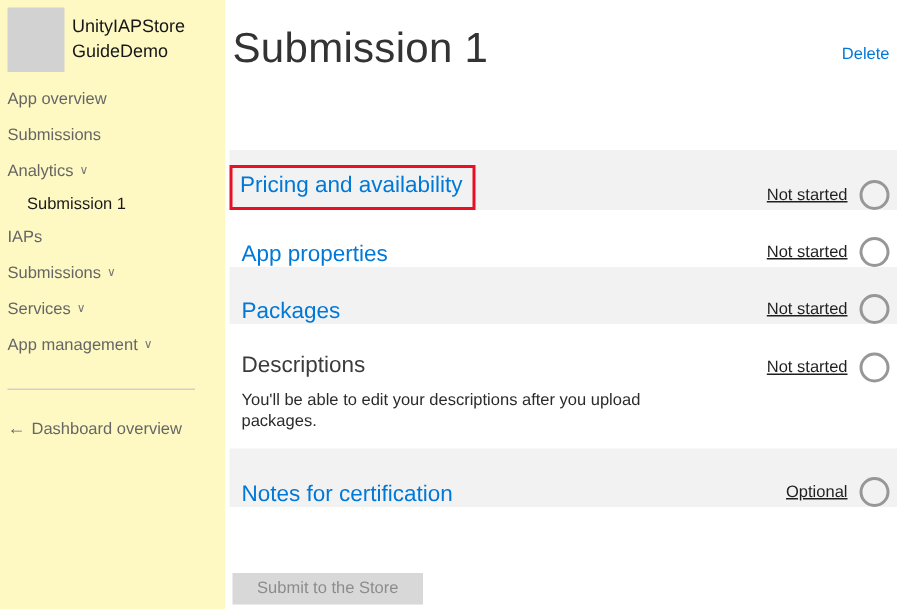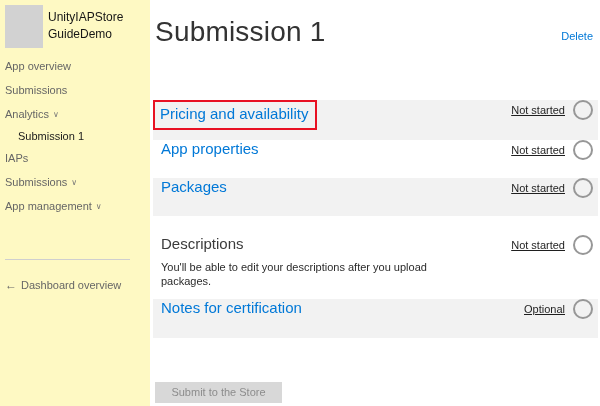--- a/index.html
+++ b/index.html
@@ -35,21 +35,21 @@
     position:absolute; left:2px; top:16px; font-size:28px; font-weight:300;
     color:#333; letter-spacing:0.2px;
   }
   .delete-link {
     position:absolute; right:5px; top:30px; font-size:11px; color:#0078d7;
     cursor:pointer; text-decoration:none;
   }
 
   .rows { position:absolute; left:0; top:100px; width:445px; }
   .row {
-    display:flex; justify-content:space-between; align-items:flex-start;
+    display:flex; justify-content:space-between; align-items:flex-end;
     padding:0 5px 0 8px; background:#fff;
   }
   .row.shaded { background:#f2f2f2; }
   .row.r1 { height:40px; }
   .row.r2 { height:38px; }
   .row.r3 { height:38px; }
   .row.r4 { height:71px; align-items:flex-start; padding-top:7px;margin-top:12px; }
   .row.r5 { height:39px; }
 
   .row-link { font-size:15px; color:#0078d7; cursor:pointer; text-decoration:none; }
@@ -97,20 +97,23 @@
         <span>Analytics</span><span class="chevron">∨</span>
       </div>
       <div class="nav-item sub">
         <span>Submission 1</span>
       </div>
       <div class="nav-item">
         <span>IAPs</span>
       </div>
       <div class="nav-item">
         <span>Submissions</span><span class="chevron">∨</span>
+      </div>
+      <div class="nav-item">
+        <span>Services</span><span class="chevron">∨</span>
       </div>
       <div class="nav-item">
         <span>App management</span><span class="chevron">∨</span>
       </div>
     </nav>
 
     <div class="side-divider"></div>
 
     <div class="dash-link">
       <span class="back-arrow">←</span><span>Dashboard overview</span>

